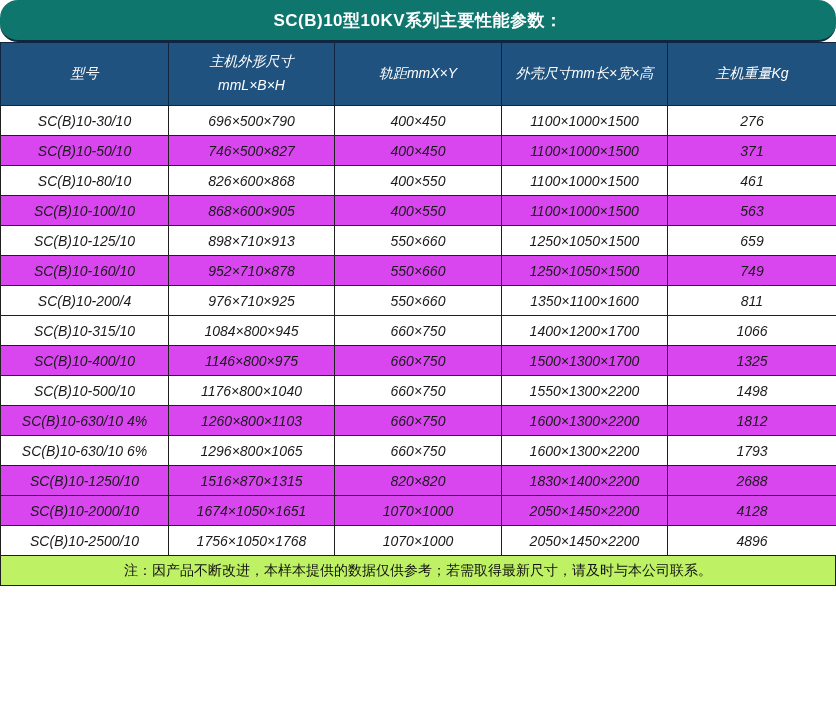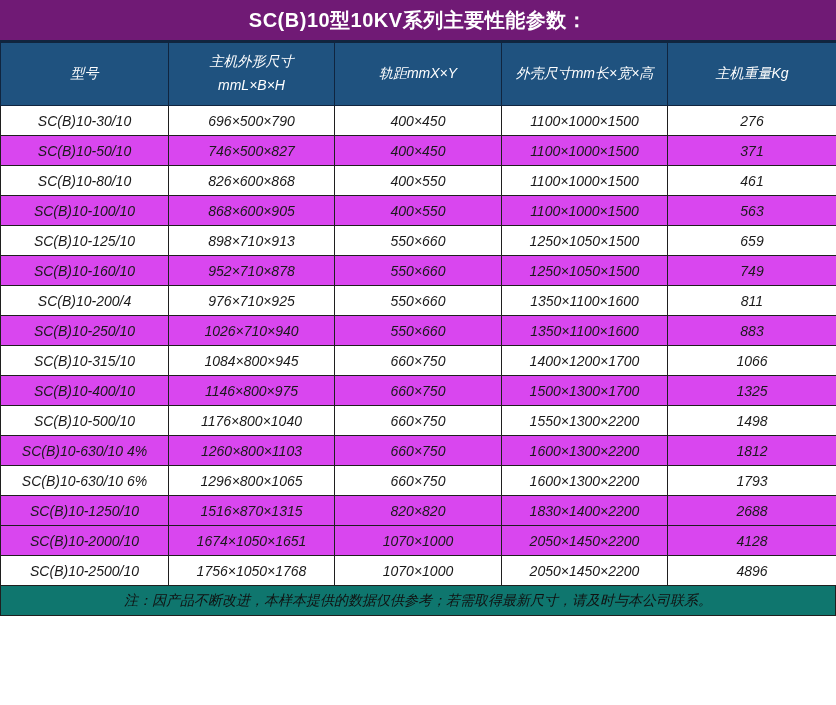--- a/index.html
+++ b/index.html
@@ -10,29 +10,30 @@
   }
   .page {
     width: 836px;
     height: 705px;
     box-sizing: border-box;
     background: #ffffff;
     position: relative;
   }
   .title-bar {
     height: 40px;
-    background: #701a75;
+    background: #0f766e;
     color: #ffffff;
-    font-size: 20px;
+    font-size: 17px;
     font-weight: bold;
     display: flex;
     align-items: center;
     justify-content: center;
     letter-spacing: 0.5px;
     border-bottom: 2px solid #10253f;
+    border-radius: 18px;
   }
   table.spec {
     width: 100%;
     border-collapse: collapse;
     table-layout: fixed;
     font-style: italic;
   }
   table.spec col.c1 { width: 168px; }
   table.spec col.c2 { width: 166px; }
   table.spec col.c3 { width: 167px; }
@@ -70,22 +71,21 @@
   .note-bar {
     height: 30px;
     box-sizing: border-box;
     border: 1px solid #1f1f1f;
     border-top: none;
     display: flex;
     align-items: center;
     justify-content: center;
     font-size: 14px;
     color: #111111;
-    background: #0f766e;
-    font-style: italic;
+    background: #bef264;
   }
 </style>
 </head>
 <body>
 
 <div class="page">
 
   <div class="title-bar">SC(B)10型10KV系列主要性能参数：</div>
 
   <table class="spec">
@@ -149,27 +149,20 @@
           <td>1250×1050×1500</td>
           <td>749</td>
         </tr>
         <tr>
           <td>SC(B)10-200/4</td>
           <td>976×710×925</td>
           <td>550×660</td>
           <td>1350×1100×1600</td>
           <td>811</td>
         </tr>
-        <tr class="alt">
-          <td>SC(B)10-250/10</td>
-          <td>1026×710×940</td>
-          <td>550×660</td>
-          <td>1350×1100×1600</td>
-          <td>883</td>
-        </tr>
         <tr>
           <td>SC(B)10-315/10</td>
           <td>1084×800×945</td>
           <td>660×750</td>
           <td>1400×1200×1700</td>
           <td>1066</td>
         </tr>
         <tr class="alt">
           <td>SC(B)10-400/10</td>
           <td>1146×800×975</td>

